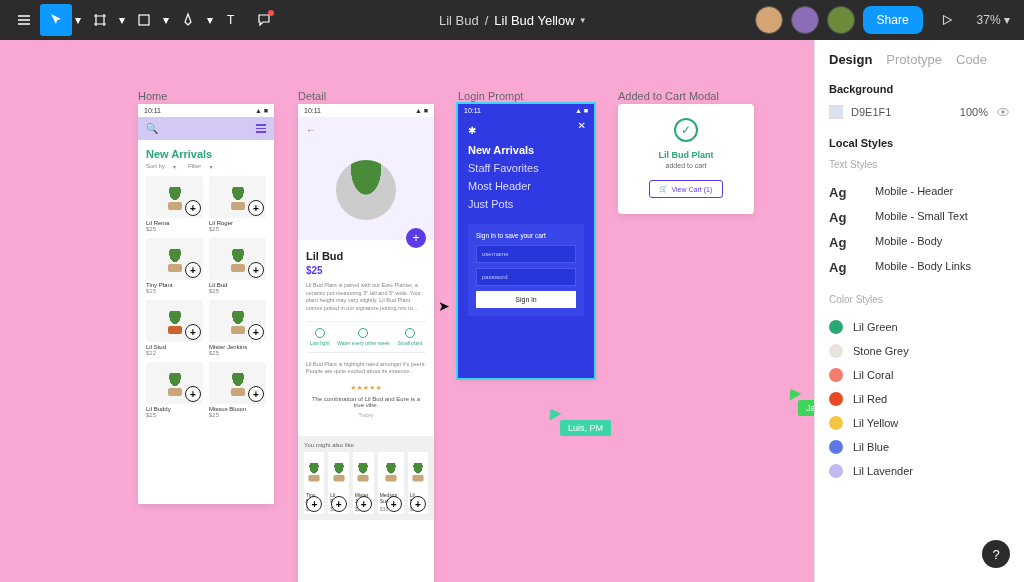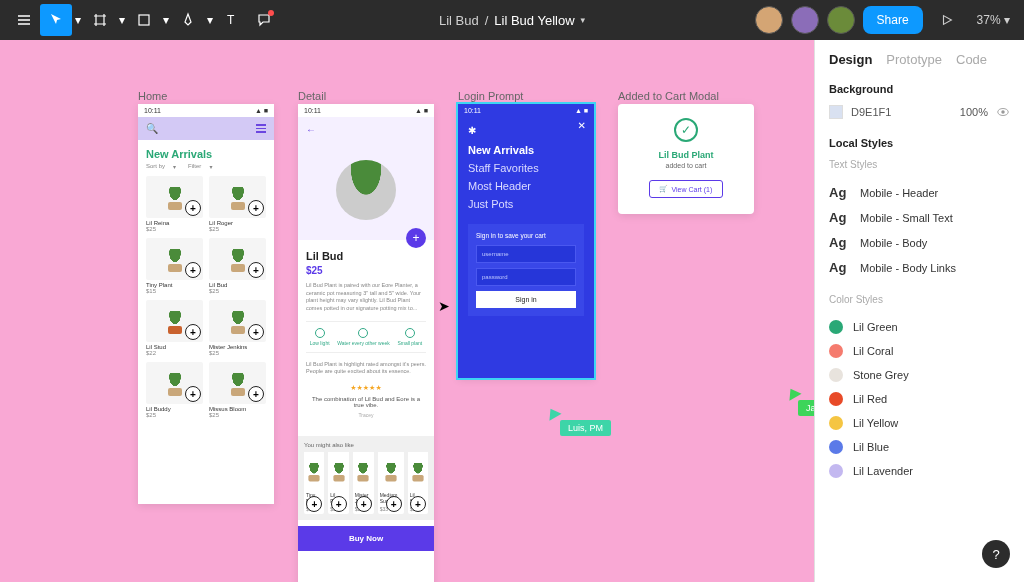--- a/index.html
+++ b/index.html
@@ -85,21 +85,21 @@
 .panel-tabs{display:flex;gap:14px;font-size:13px;margin-bottom:16px}
 .panel-tab{color:#aaa;cursor:pointer}
 .panel-tab.active{color:#222;font-weight:600}
 .panel-section-title{font-size:11px;font-weight:600;color:#222;margin-bottom:10px}
 .bg-row{display:flex;align-items:center;gap:8px;font-size:11px;margin-bottom:18px}
 .color-swatch{width:14px;height:14px;border:1px solid #ddd}
 .bg-value{color:#555}
 .bg-opacity{margin-left:auto;color:#555}
 .eye-icon{width:14px;height:14px;color:#999}
 .styles-sub{font-size:10px;color:#aaa;margin-bottom:10px}
-.text-style{display:flex;align-items:center;gap:9px;padding:5px 0;font-size:11px;color:#333;cursor:pointer}
+.text-style{display:flex;align-items:flex-start;gap:24px;padding:5px 0;font-size:11px;color:#333;cursor:pointer}
 .text-style .ag{font-weight:700;font-size:13px;width:22px}
 .color-style{display:flex;align-items:center;gap:10px;padding:5px 0;font-size:11px;color:#333;cursor:pointer}
 .color-dot{width:14px;height:14px;border-radius:50%}
 .help-btn{position:absolute;right:14px;bottom:14px;width:28px;height:28px;background:#2c2c2c;color:#fff;border-radius:50%;display:flex;align-items:center;justify-content:center;font-size:13px;cursor:pointer}
 .notif-dot{width:6px;height:6px;background:#ff4d4d;border-radius:50%;position:absolute;top:6px;right:6px}
 </style>
 </head>
 <body>
 
 <div class="toolbar">
@@ -318,21 +318,20 @@
           <div class="also-card">
             <div class="also-img">
               <div class="plant-shape" style="transform:scale(0.8)"></div>
               <div class="add-btn">+</div>
             </div>
             <div class="also-name">Lil Stud</div>
             <div class="also-price">$22</div>
           </div>
         </div>
     </div>
-    <div class="buy-btn">Buy Now</div>
   </div>
 
   <div class="artboard-label" style="left:458px;top:50px">Login Prompt</div>
   <div class="artboard login-art">
     <div class="statusbar">
         <span>10:11</span>
         <span>▲ ■</span>
       </div>
     <div class="login-close">✕</div>
     <div class="login-body">
@@ -405,28 +404,28 @@
         <span>Mobile - Body Links</span>
       </div>
     </div>
   <div class="styles-sub" style="margin-top:14px">Color Styles</div>
   <div id="color-styles">
       <div class="color-style">
         <span class="color-dot" style="background:#2aa876"></span>
         <span>Lil Green</span>
       </div>
       <div class="color-style">
+        <span class="color-dot" style="background:#e8e3dd"></span>
+        <span>Stone Grey</span>
+      </div>
+      <div class="color-style">
         <span class="color-dot" style="background:#f57b6e"></span>
         <span>Lil Coral</span>
       </div>
       <div class="color-style">
-        <span class="color-dot" style="background:#e8e3dd"></span>
-        <span>Stone Grey</span>
-      </div>
-      <div class="color-style">
         <span class="color-dot" style="background:#e84a28"></span>
         <span>Lil Red</span>
       </div>
       <div class="color-style">
         <span class="color-dot" style="background:#f5c542"></span>
         <span>Lil Yellow</span>
       </div>
       <div class="color-style">
         <span class="color-dot" style="background:#5b7ae8"></span>
         <span>Lil Blue</span>

